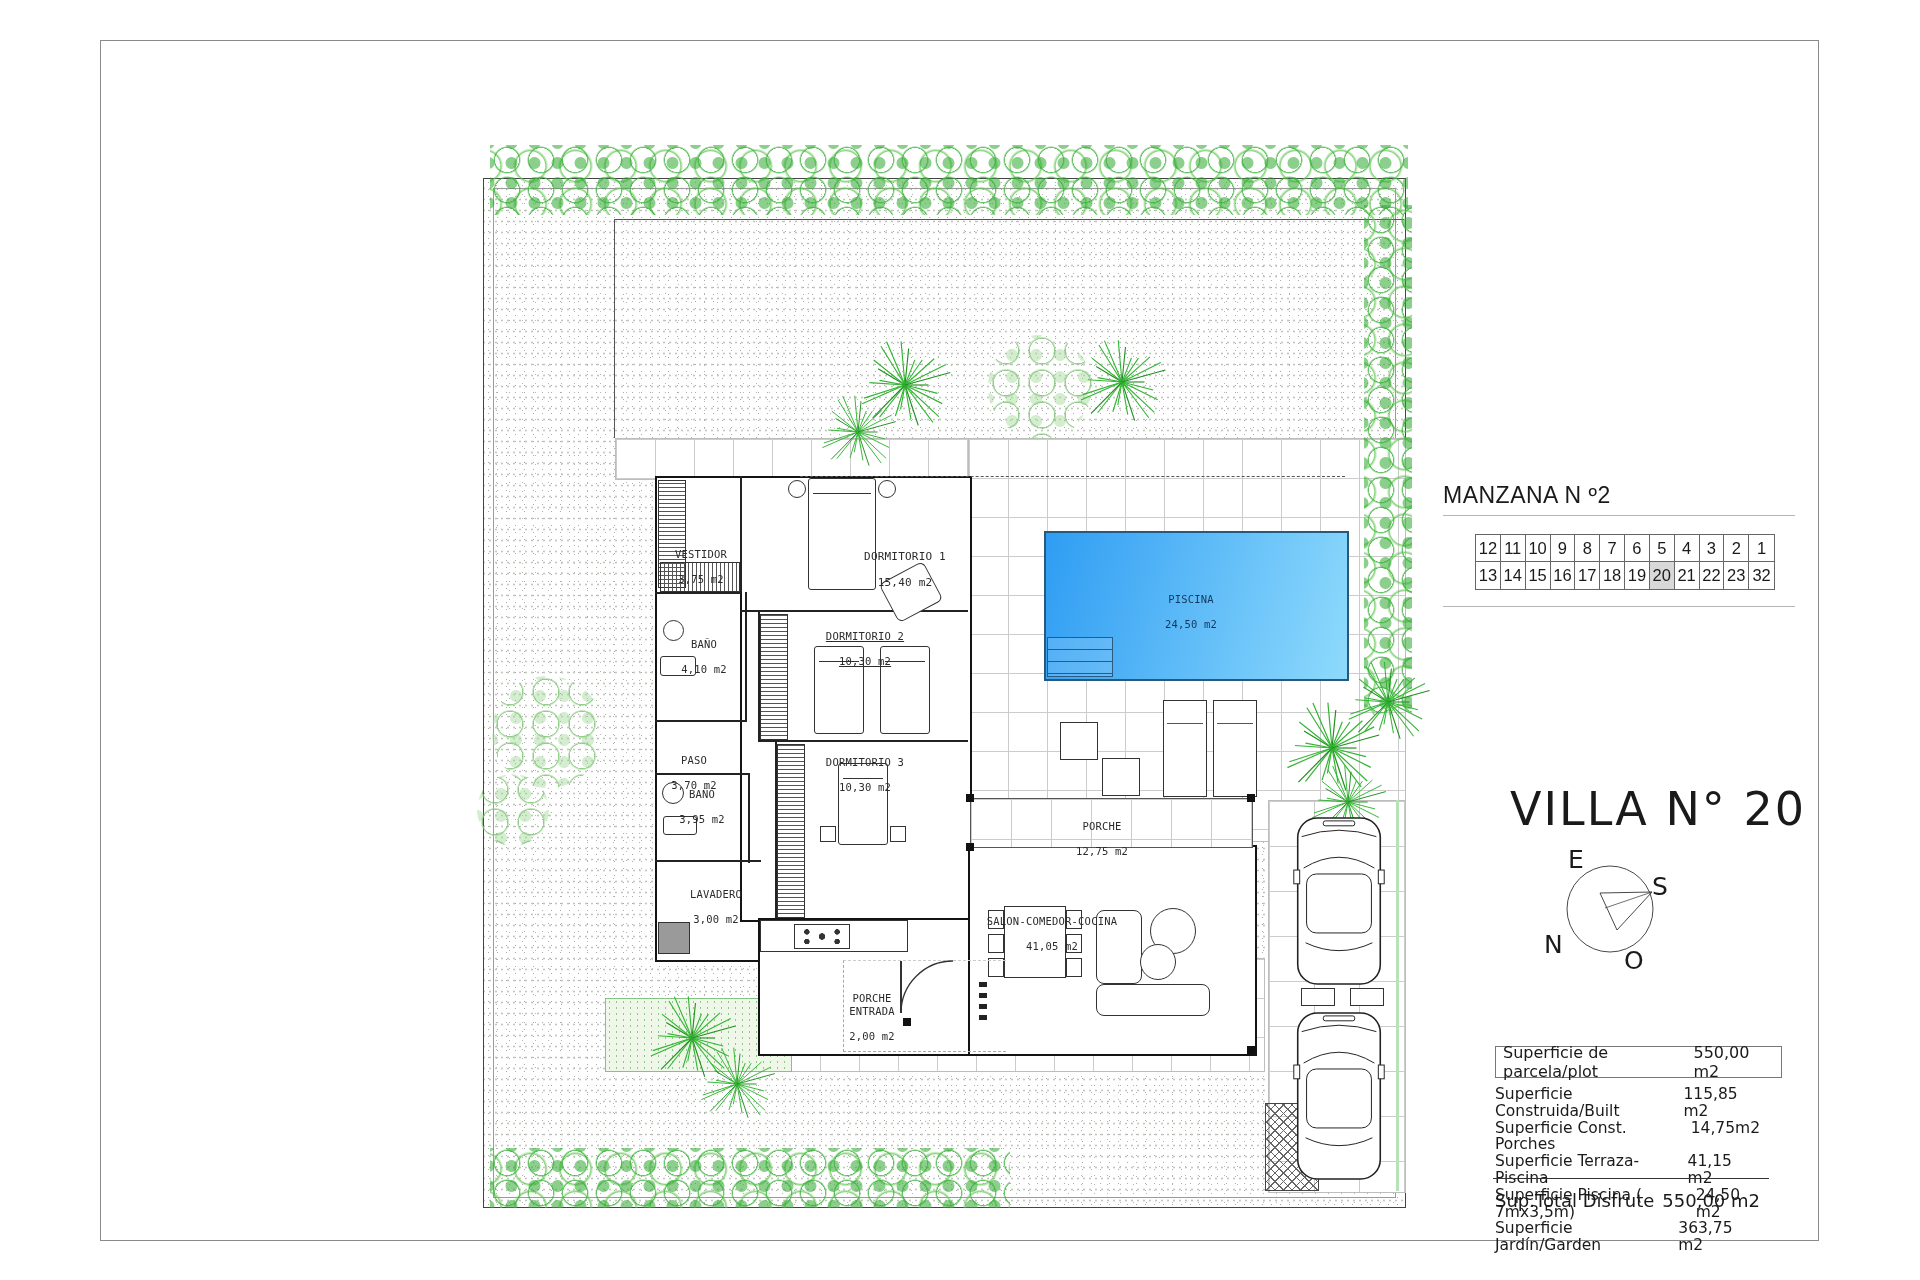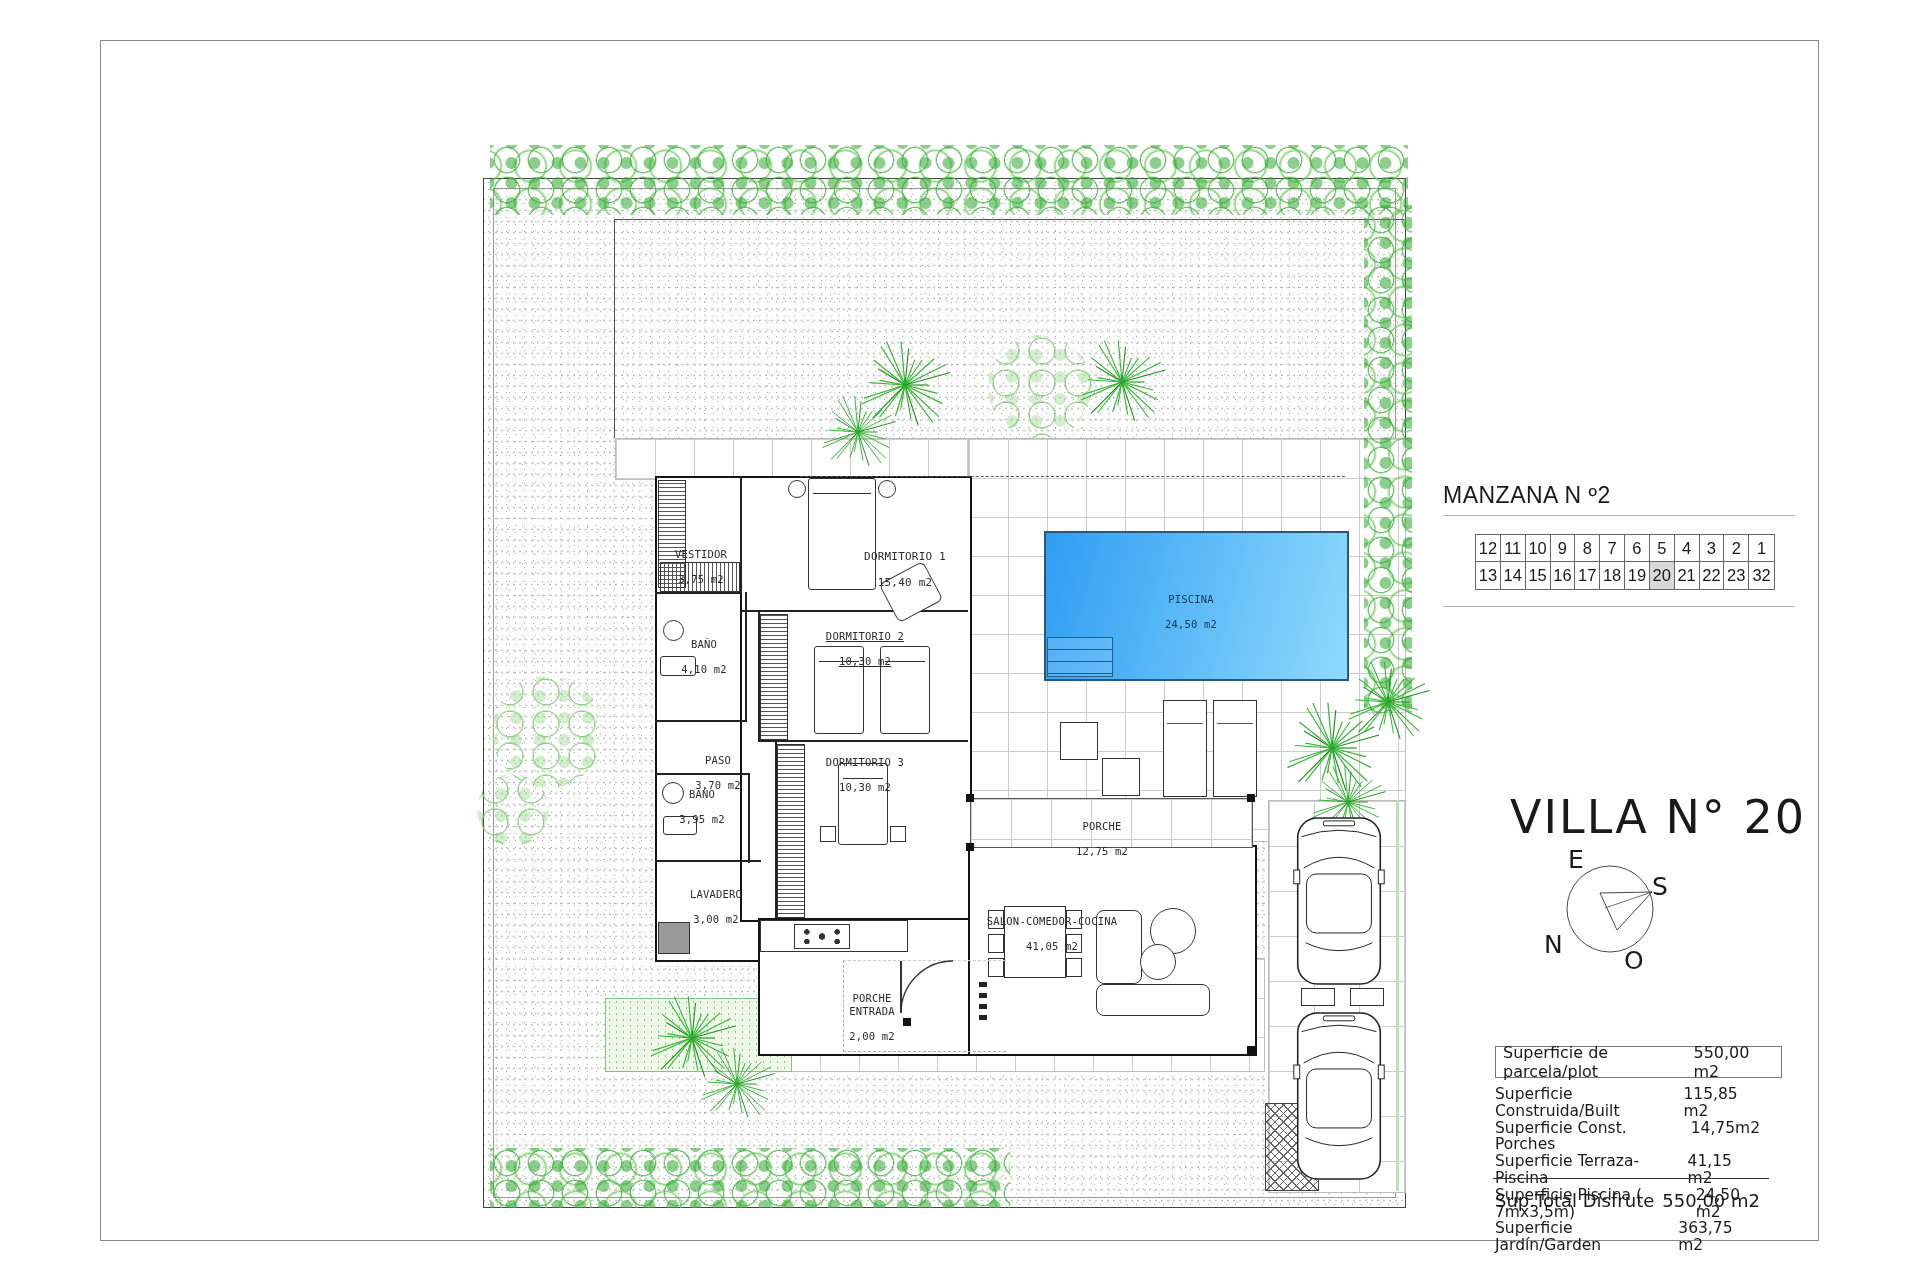--- a/index.html
+++ b/index.html
@@ -481,21 +481,21 @@
     <span>3,75 m2</span></div>
   <div class="abs plan-label" style="left:840px;top:538px;width:130px;font-size:11px;">
     <span>DORMITORIO 1</span><br>
     <span>15,40 m2</span></div>
   <div class="abs plan-label" style="left:668px;top:626px;width:72px;">
     <span>BAÑO</span><br>
     <span>4,10 m2</span></div>
   <div class="abs plan-label" style="left:800px;top:618px;width:130px;text-decoration:underline;">
     <span>DORMITORIO 2</span><br>
     <span>10,30 m2</span></div>
-  <div class="abs plan-label" style="left:688px;top:742px;width:60px;text-align:center;">
+  <div class="abs plan-label" style="left:664px;top:742px;width:60px;text-align:center;">
     <span>PASO</span><br>
     <span>3,70 m2</span></div>
   <div class="abs plan-label" style="left:800px;top:744px;width:130px;">
     <span>DORMITORIO 3</span><br>
     <span>10,30 m2</span></div>
   <div class="abs plan-label" style="left:666px;top:776px;width:72px;">
     <span>BAÑO</span><br>
     <span>3,95 m2</span></div>
   <div class="abs plan-label" style="left:672px;top:876px;width:88px;">
     <span>LAVADERO</span><br>
@@ -538,21 +538,21 @@
         <div class="lot-cell">19</div>
         <div class="lot-cell hl">20</div>
         <div class="lot-cell">21</div>
         <div class="lot-cell">22</div>
         <div class="lot-cell">23</div>
         <div class="lot-cell">32</div>
       </div>
     </div>
   <div class="abs rule" style="left:1443px;top:606px;width:352px;"></div>
 
-  <div class="abs script villa-title" style="left:1510px;top:782px;margin-top:8px;">VILLA N° 20</div>
+  <div class="abs script villa-title" style="left:1510px;top:782px;">VILLA N° 20</div>
 
   <svg class="abs" style="left:1545px;top:845px;" width="130" height="130" viewBox="0 0 130 130">
     <circle cx="65" cy="64" r="43" fill="none" stroke="#333" stroke-width="0.9"></circle>
     <path d="M107,47 L55,48 L72,85 Z" fill="none" stroke="#333" stroke-width="0.9"></path>
     <line x1="107" y1="47" x2="60" y2="63" stroke="#333" stroke-width="0.7"></line>
   </svg>
   <div class="abs script compass-letter" style="left:1568px;top:845px;">E</div>
   <div class="abs script compass-letter" style="left:1652px;top:872px;">S</div>
   <div class="abs script compass-letter" style="left:1544px;top:930px;">N</div>
   <div class="abs script compass-letter" style="left:1624px;top:946px;">O</div>

